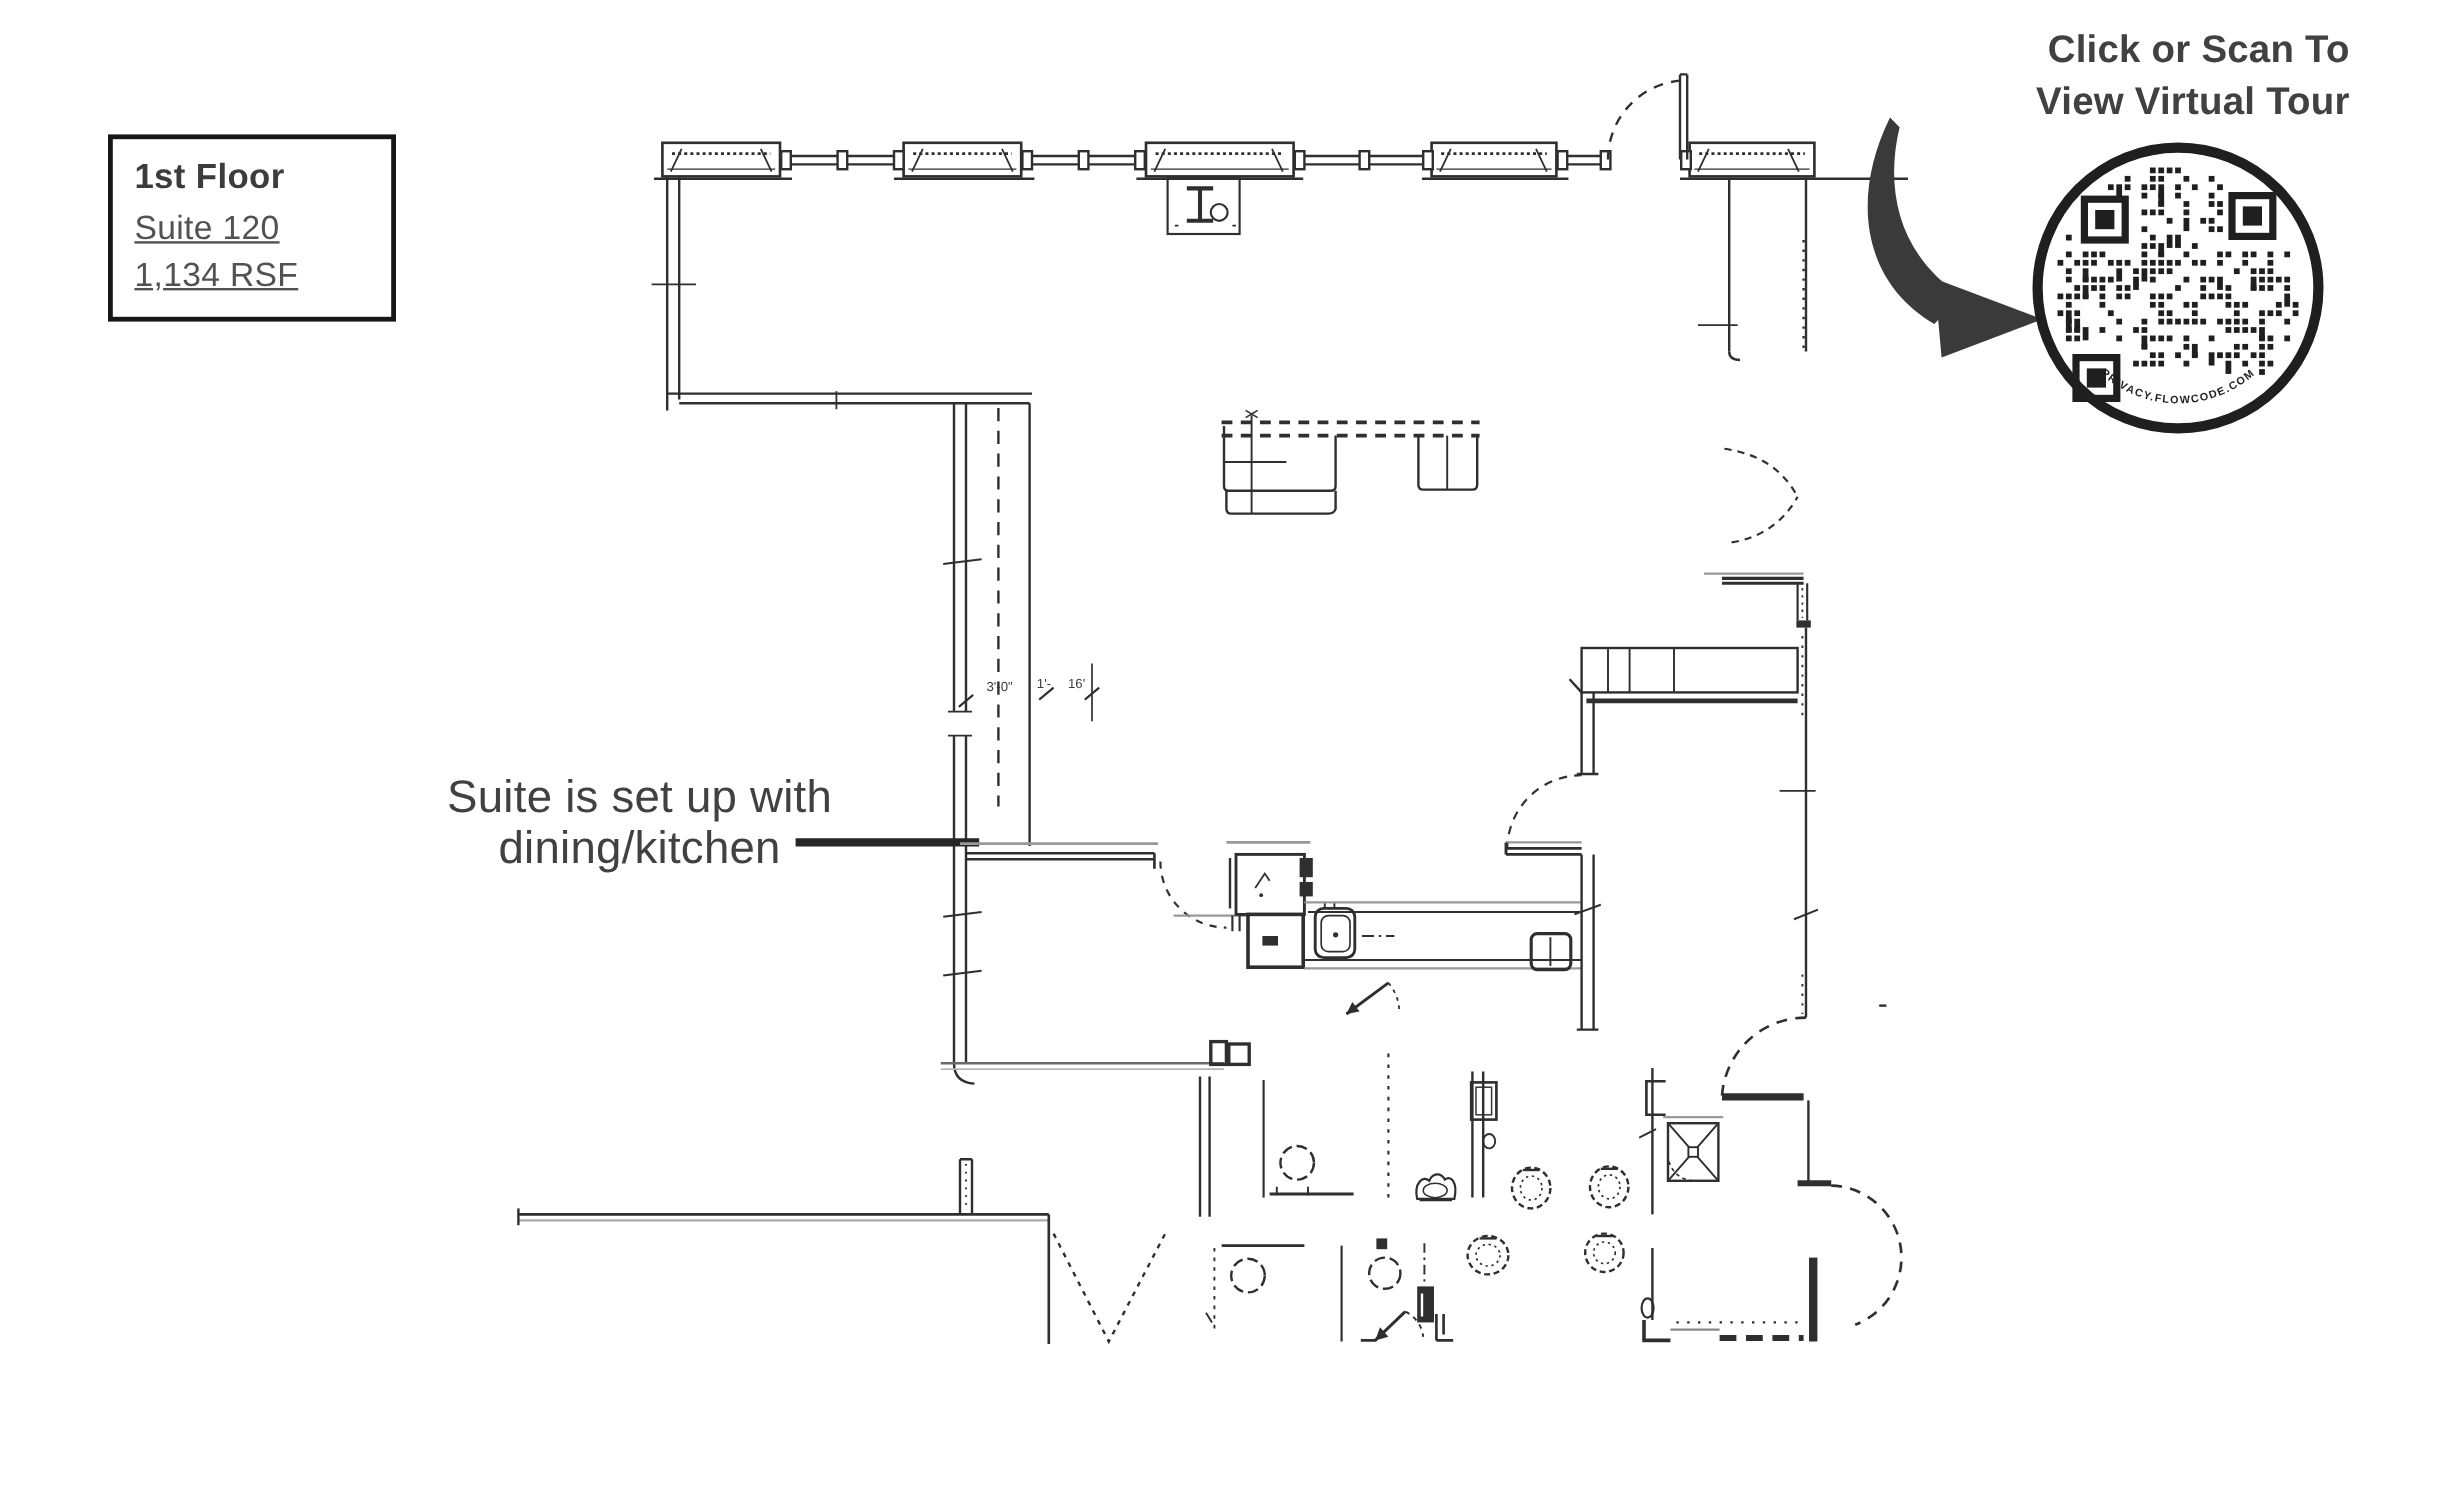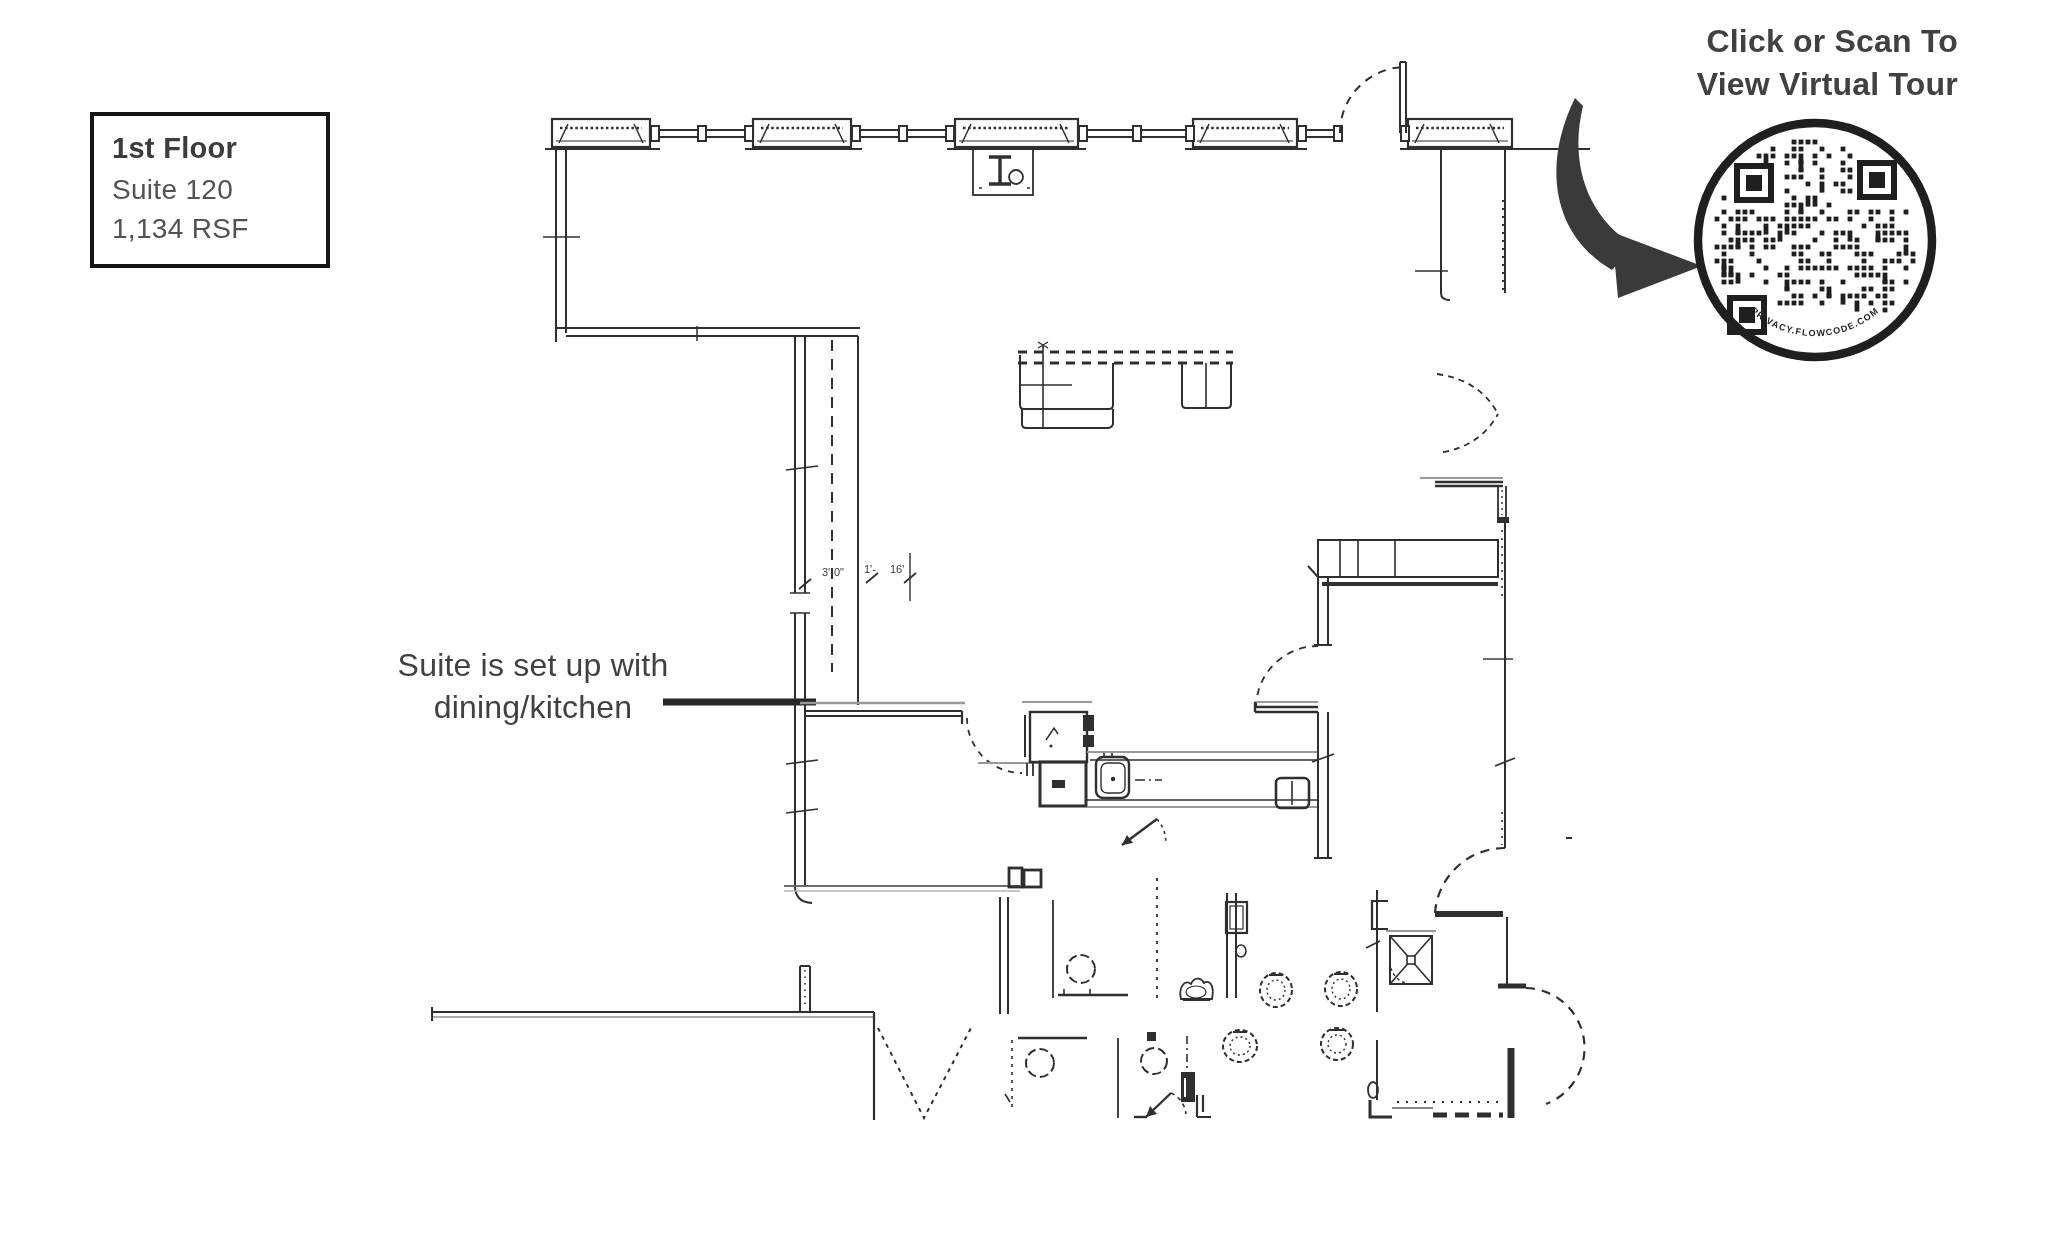--- a/index.html
+++ b/index.html
@@ -9,24 +9,24 @@
   .info-box{
     position:absolute;left:90px;top:112px;width:240px;height:156px;
     border:4px solid #161616;box-sizing:border-box;
     padding:16px 0 0 18px;color:#4c4c4e;
   }
   .info-box .fl{
     font-size:29px;font-weight:bold;color:#3c3c3e;
     text-underline-offset:5px;text-decoration-thickness:2.5px;
     margin-bottom:9px;letter-spacing:.3px;
   }
-  .info-box .ln{font-size:28px;margin-bottom:7px;color:#525254;letter-spacing:.3px;}
+  .info-box .ln{font-size:28px;margin-bottom:7px;color:#525254;letter-spacing:.3px;text-decoration:underline;}
   .annotation{
     position:absolute;left:368px;top:644px;width:330px;
-    text-align:center;font-size:32px;line-height:42px;color:#414143;letter-spacing:.2px;
+    text-align:center;font-size:38px;line-height:42px;color:#414143;letter-spacing:.2px;
   }
   .qr-heading{
     position:absolute;left:1628px;top:20px;width:330px;text-align:right;
     font-size:32px;line-height:43px;font-weight:bold;color:#414042;letter-spacing:.2px;
   }
   .qr-hit{position:absolute;left:1694px;top:119px;width:242px;height:242px;border-radius:50%;cursor:pointer;}
 </style>
 </head>
 <body>
 

